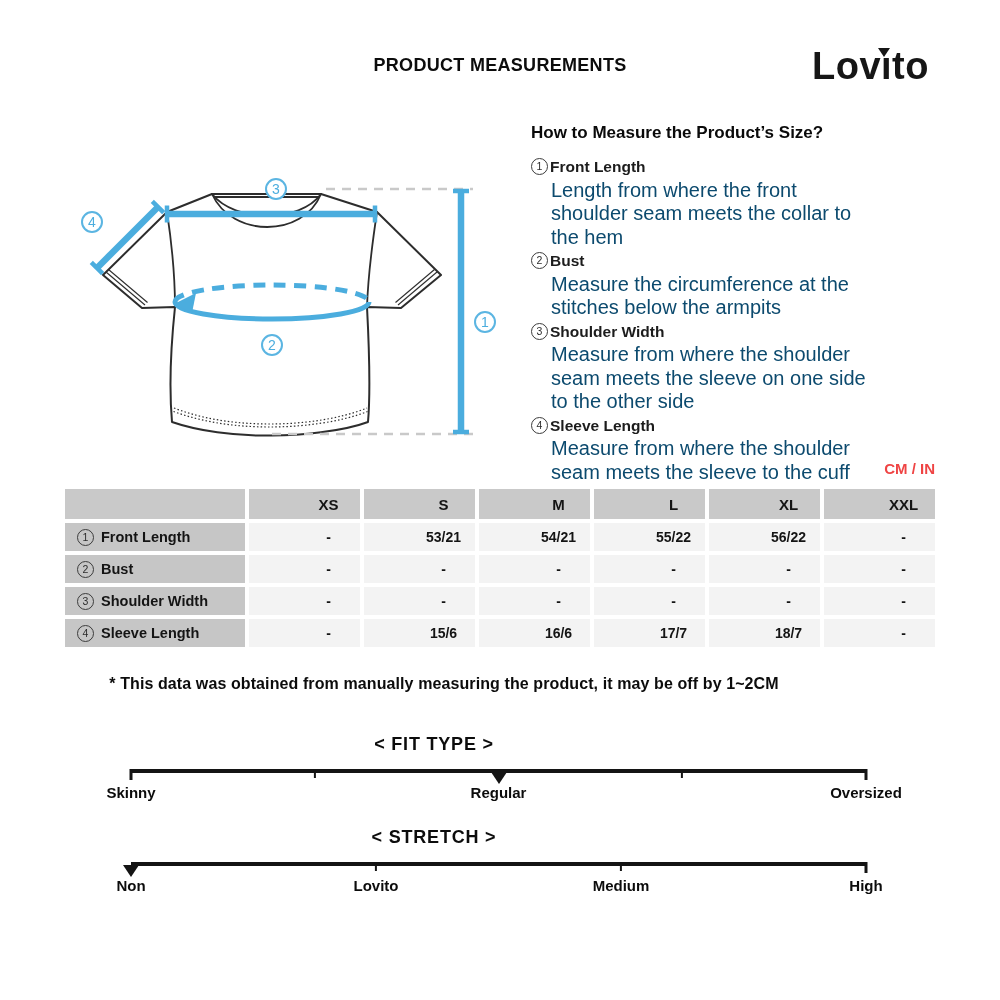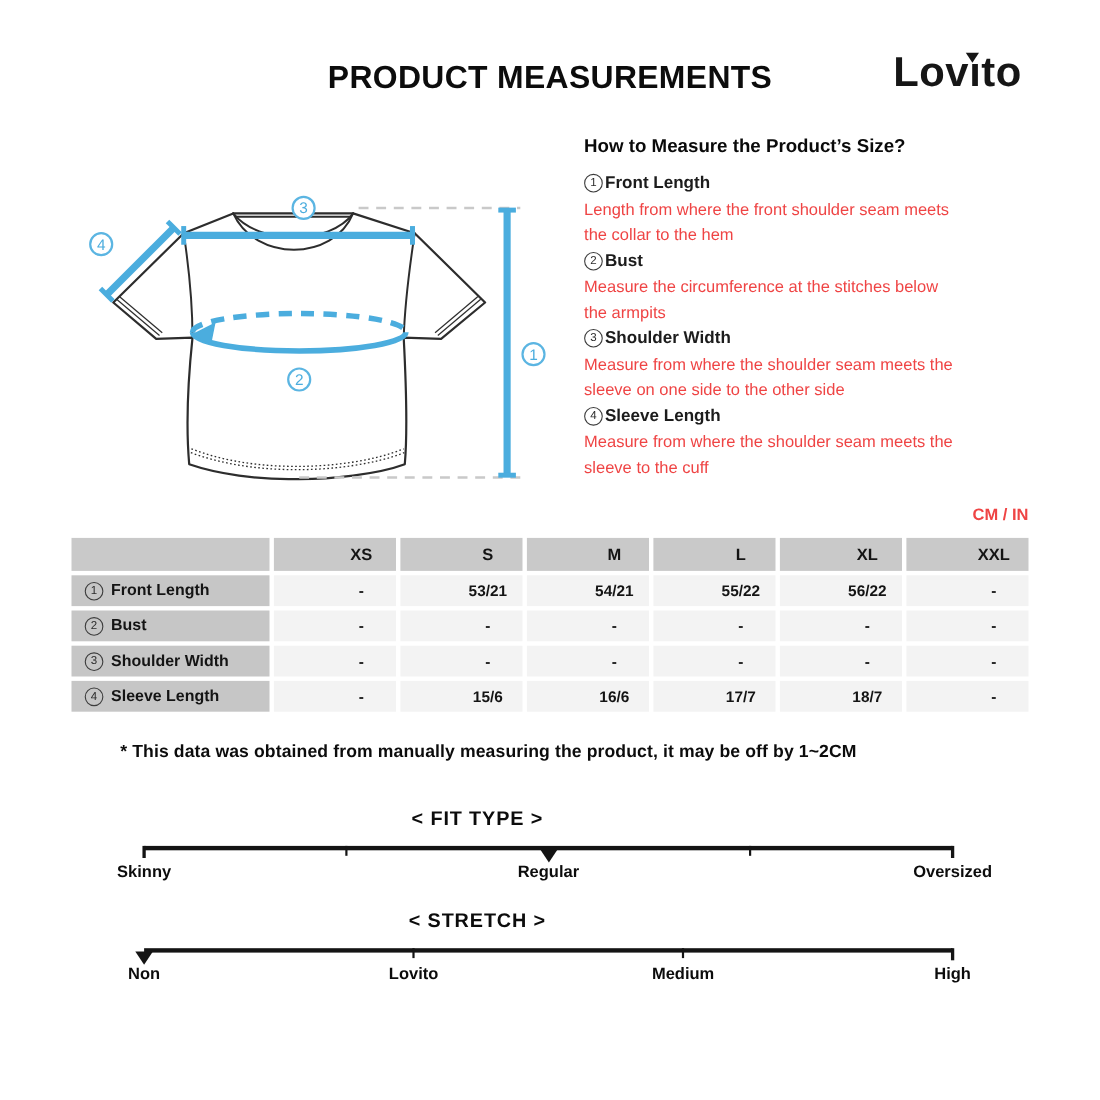--- a/index.html
+++ b/index.html
@@ -1,35 +1,35 @@
 <!DOCTYPE html>
 <html><head>
 <meta charset="utf-8">
 <style>
   html,body{margin:0;padding:0;background:#fff;}
   .page{position:relative;width:1000px;height:1000px;background:#fff;overflow:hidden;
         font-family:"Liberation Sans","DejaVu Sans",sans-serif;color:#111;}
 
   
   .main-title{position:absolute;left:0;top:55px;width:1000px;text-align:center;
-              font-size:29px;font-weight:700;letter-spacing:.3px;color:#0c0c0c;}
+              font-size:18px;font-weight:700;letter-spacing:.3px;color:#0c0c0c;}
   .logo{position:absolute;left:812px;top:45px;font-size:38px;font-weight:700;letter-spacing:.5px;color:#161616;}
   .logo-dot-mask{position:absolute;left:65px;top:3px;width:13px;height:10px;background:#fff;}
   .logo-dot-mask::after{content:"";position:absolute;left:.5px;top:0;width:0;height:0;
       border-left:6px solid transparent;border-right:6px solid transparent;border-top:9px solid #161616;}
 
   
   .diagram{position:absolute;left:60px;top:150px;width:460px;height:310px;}
   .diagram svg text{font-family:"Liberation Sans","DejaVu Sans",sans-serif;}
 
   
   .howto{position:absolute;left:531px;top:123px;width:340px;}
   .howto h2{margin:0 0 12px 0;font-size:17px;font-weight:700;color:#0a0a0a;}
   .hitem-title{display:flex;align-items:center;font-size:15.5px;font-weight:700;color:#1c1c1c;line-height:23.5px;}
-  .hitem-desc{font-size:15px;font-weight:400;color:#ef4444;line-height:23.5px;}
+  .hitem-desc{font-size:20px;font-weight:400;color:#0c4a6e;line-height:23.5px;margin-left:20px;}
   .circ{display:inline-flex;align-items:center;justify-content:center;flex:none;
         width:15px;height:15px;border:1px solid #3c3c3c;border-radius:50%;
         font-size:10.5px;font-weight:400;color:#2c2c2c;}
   .hitem-title .circ{margin-right:2px;}
 
   
   .unit{position:absolute;right:65px;top:460px;font-size:15px;font-weight:700;color:#ef4444;margin-left:44px;}
   .sizes{position:absolute;left:65px;top:489px;width:870px;display:grid;
          grid-template-columns:180px repeat(6,1fr);gap:4px;}
   .sizes .cell{display:flex;align-items:center;justify-content:center;font-weight:700;color:#141414;padding-left:48px;}

